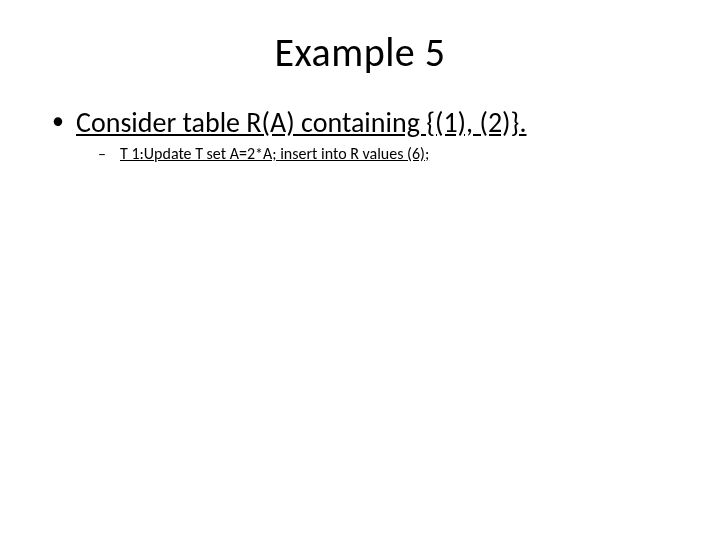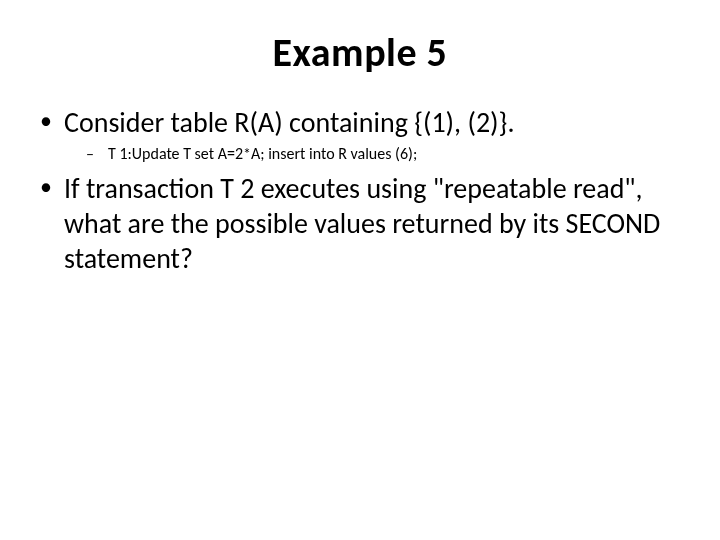--- a/index.html
+++ b/index.html
@@ -15,28 +15,29 @@
   .slide {
     width: 720px;
     height: 540px;
     position: relative;
     box-sizing: border-box;
     padding: 18px 38px 0 38px;
   }
   .title {
     text-align: center;
     font-size: 40px;
-    font-weight: 700;
+    font-weight: 400;
     margin: 10px 0 28px 0;
     letter-spacing: 0.5px;
   }
   ul.level1 {
     list-style: none;
-    margin: 0;
+    margin: 12px;
     padding: 0;
+    text-decoration: underline;
   }
   ul.level1 > li {
     position: relative;
     padding-left: 26px;
     font-size: 28px;
     line-height: 1.25;
     margin-bottom: 6px;
   }
   ul.level1 > li::before {
     content: "•";
@@ -73,17 +74,14 @@
 
   <ul class="level1">
     <li>
       <span>Consider table R(A) containing {(1), (2)}.</span>
       <ul class="level2">
         <li>
           <span>T 1:Update T set A=2*A; insert into R values (6);</span>
         </li>
       </ul>
     </li>
-    <li>
-      <span>If transaction T 2 executes using "repeatable read", what are the possible values returned by its SECOND statement?</span>
-    </li>
   </ul>
 </div>
 
 </body></html>

